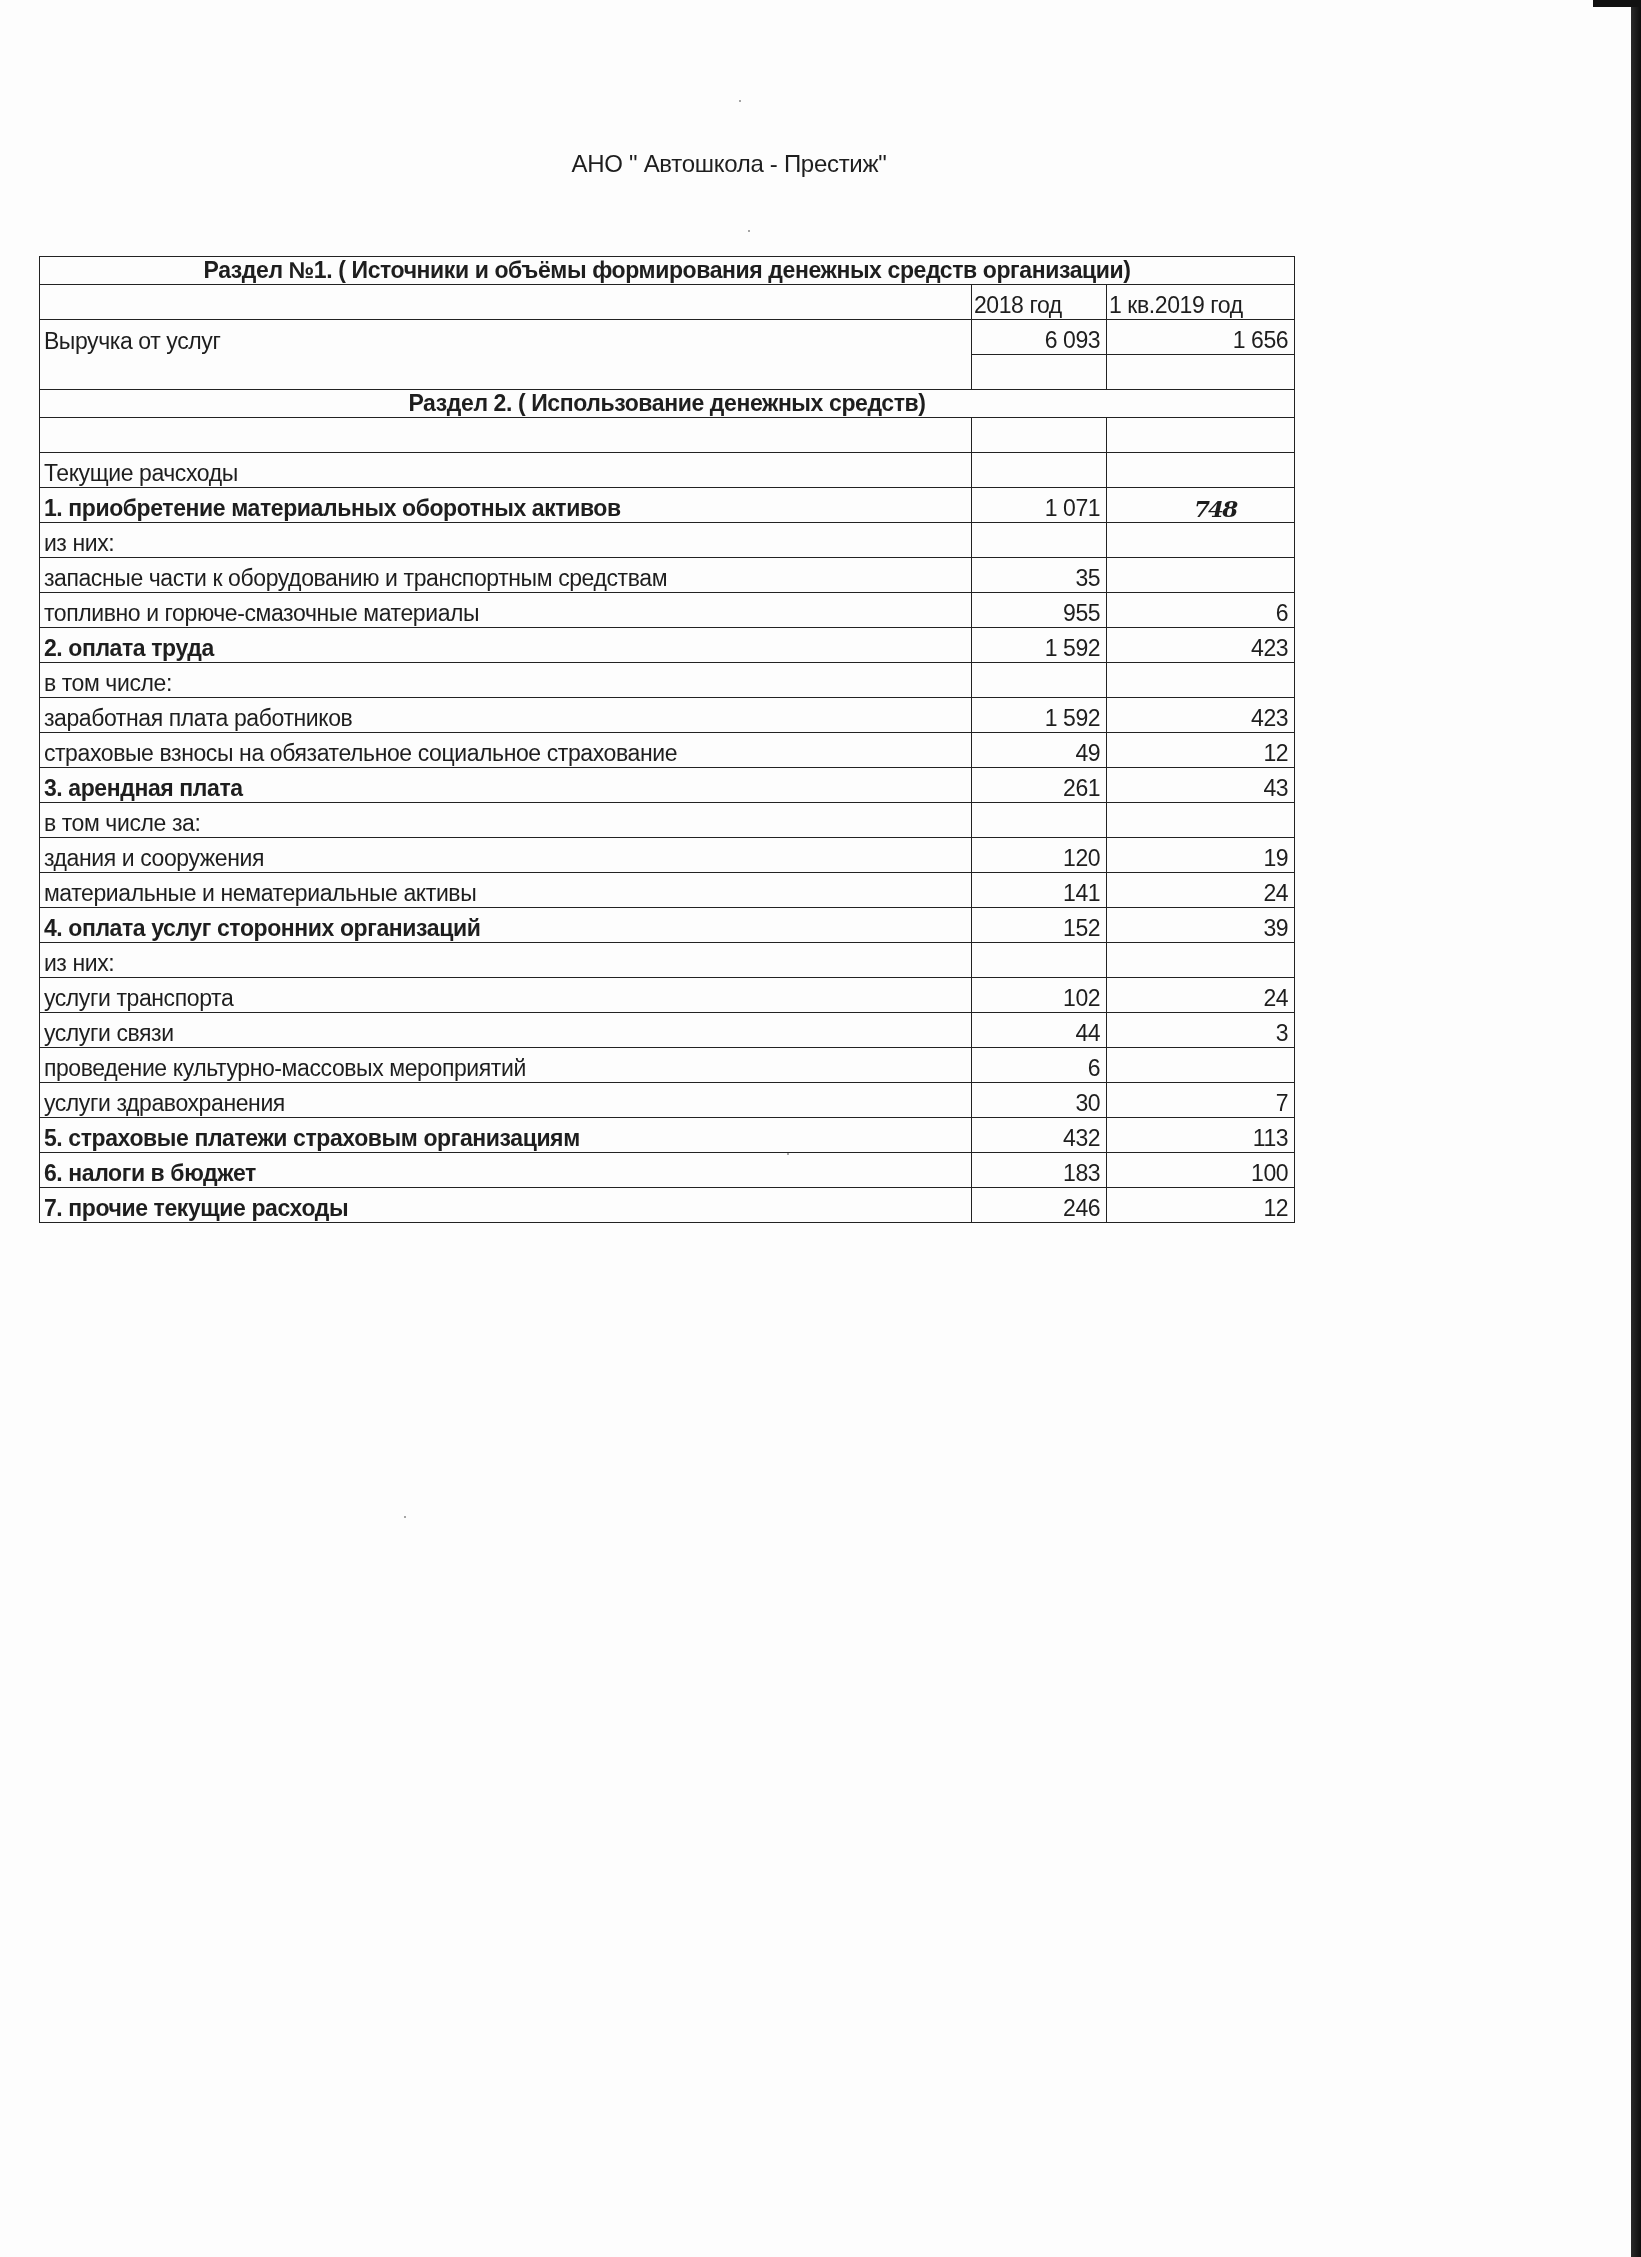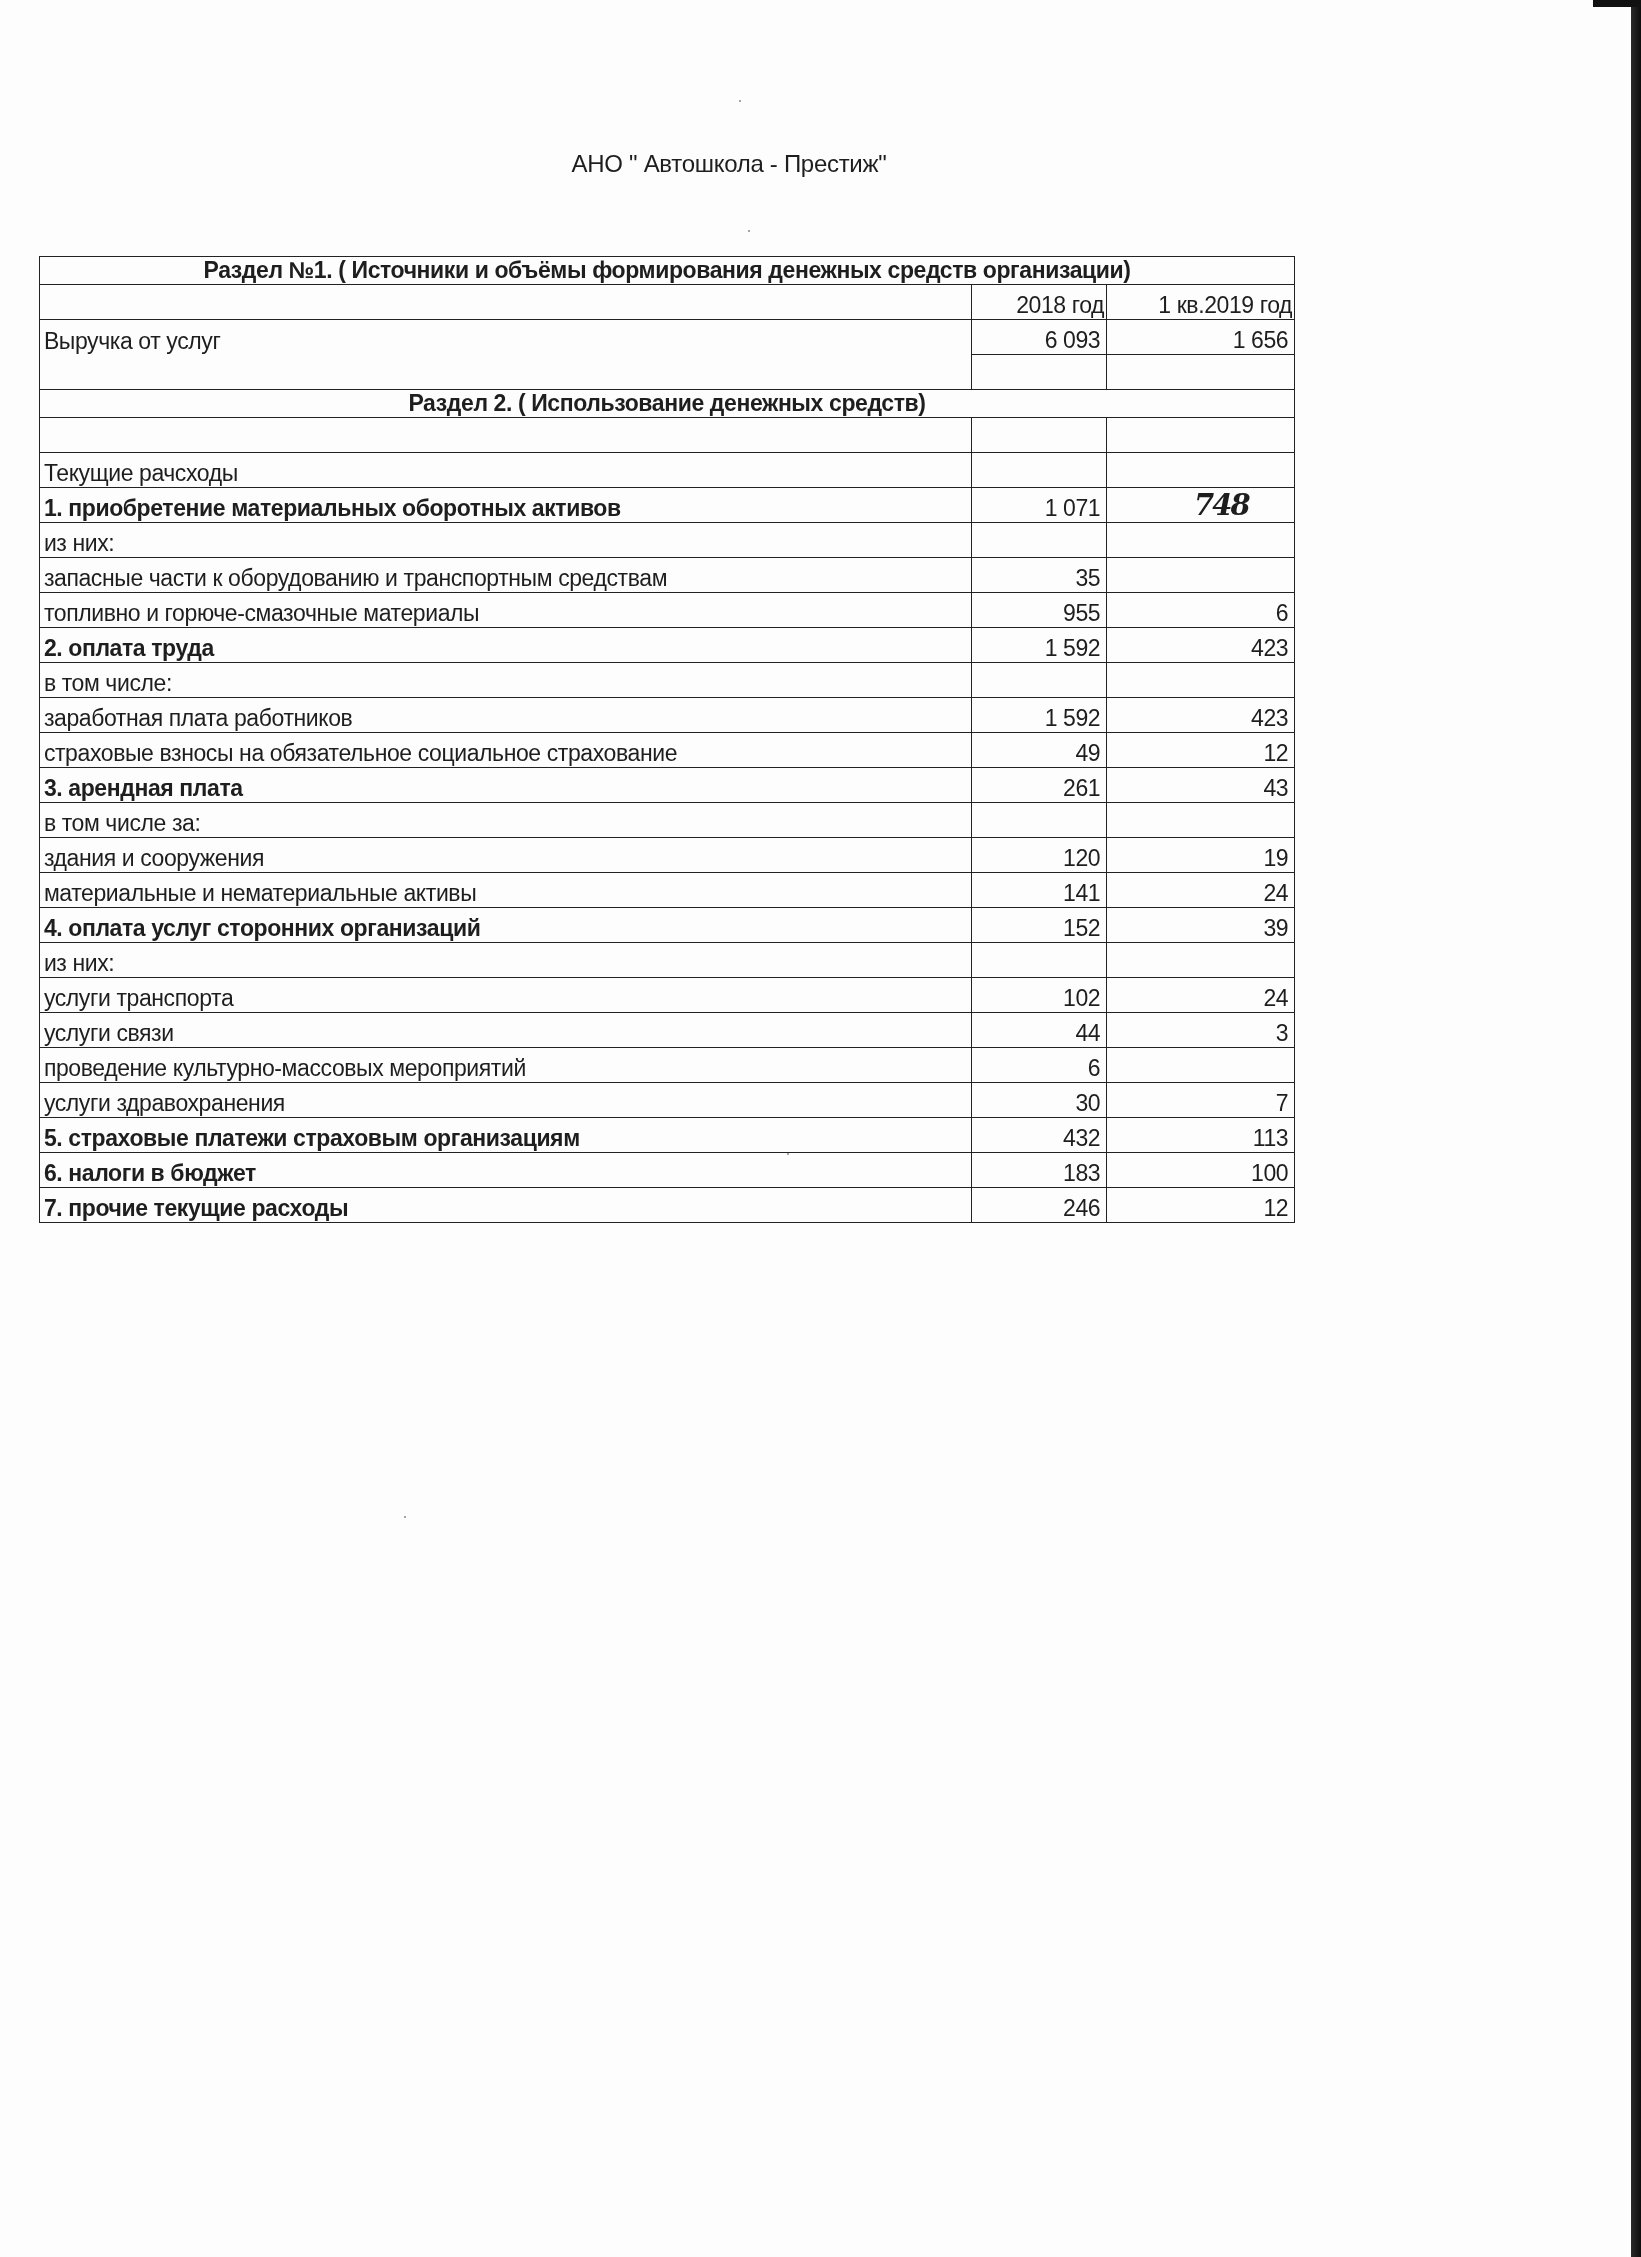--- a/index.html
+++ b/index.html
@@ -70,42 +70,42 @@
     box-sizing: border-box;
     vertical-align: bottom;
     white-space: nowrap;
     overflow: hidden;
   }
   .report-table td.num {
     text-align: right;
     padding-right: 5.8px;
   }
   .report-table td.hdr {
-    text-align: right;
+    text-align: left;
     padding: 0 1.9px;
   }
   .report-table tr.section td {
     text-align: center;
     font-weight: bold;
     height: 24px;
     vertical-align: middle;
   }
   .report-table tr.bold td.label {
     font-weight: bold;
     margin-top: 24px;
   }
   .report-table tr.rev td.label {
     vertical-align: top;
     padding-top: 7.7px;
   }
   .hand {
     font-family: "DejaVu Serif", serif;
     font-style: italic;
     font-weight: bold;
-    font-size: 29px;
+    font-size: 23px;
     text-align: left !important;
     padding-left: 87px !important;
     letter-spacing: -1.9px;
   }
 </style>
 </head>
 <body>
 
 <div class="scan-edge"></div>
 <div class="scan-edge-top"></div>

